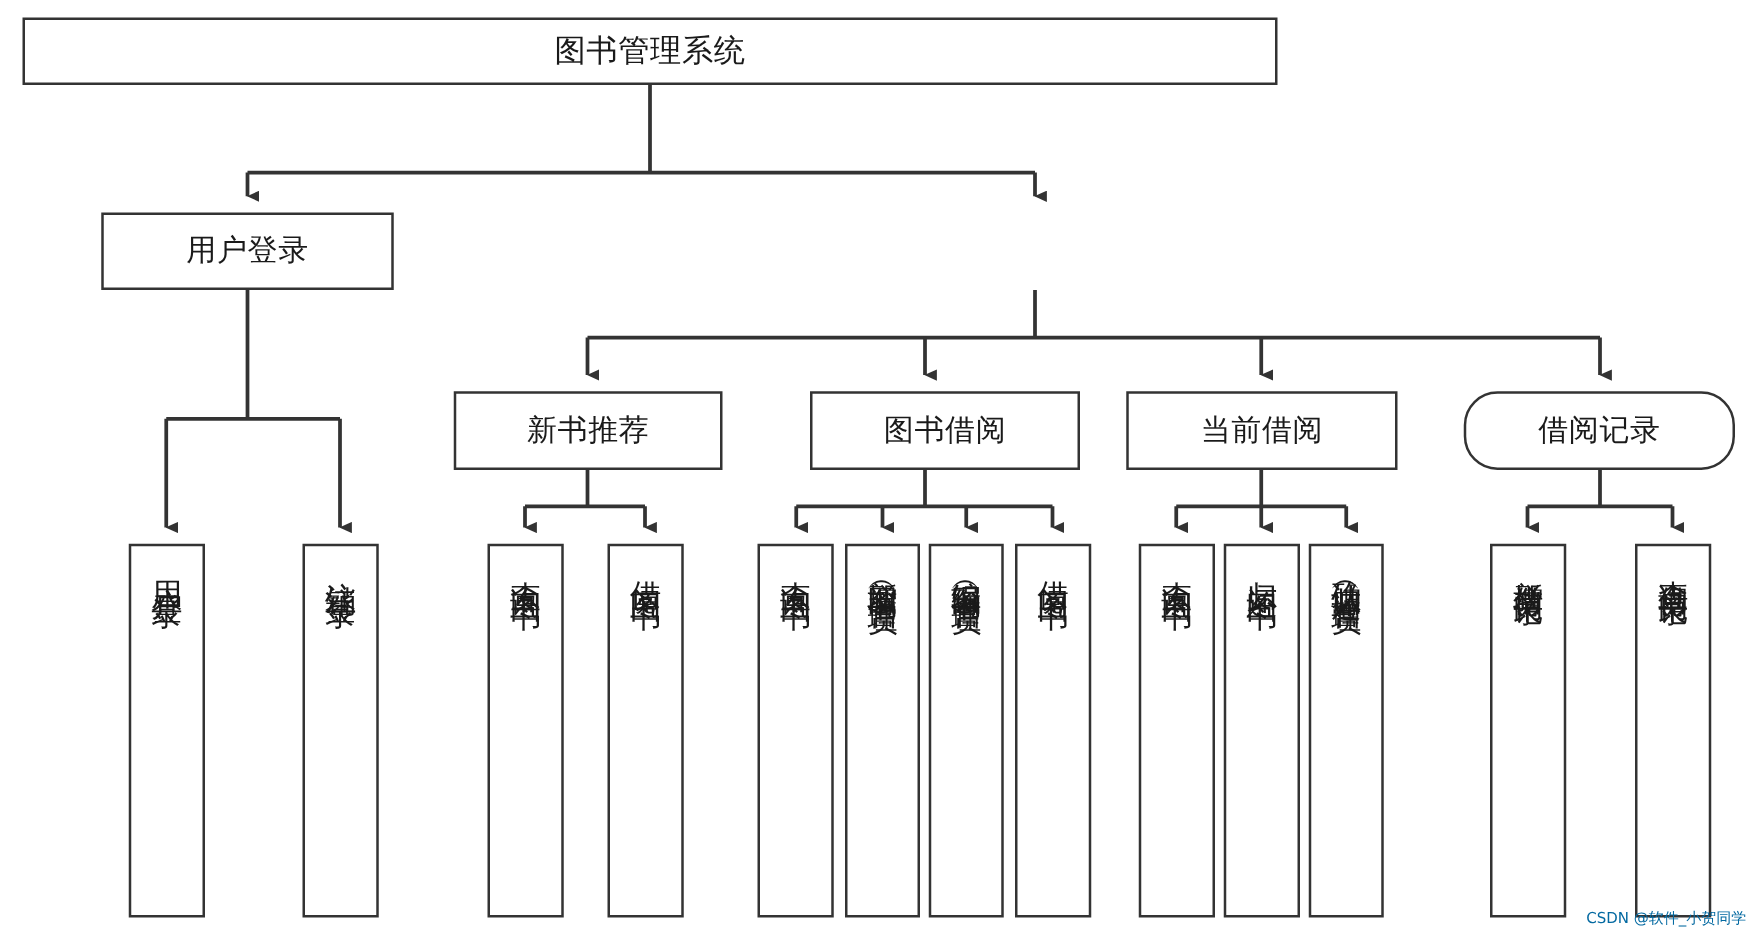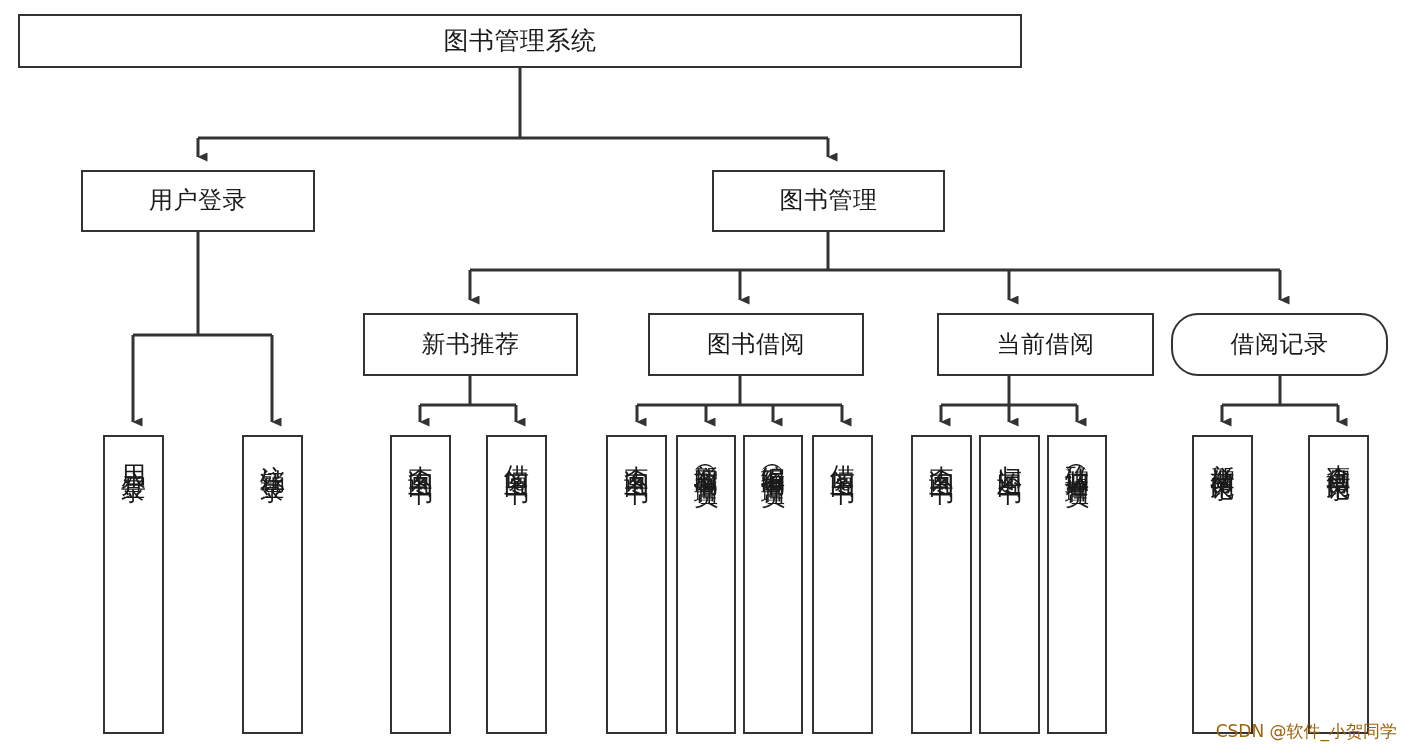--- a/index.html
+++ b/index.html
@@ -62,22 +62,22 @@
     white-space: nowrap;
   }
   .node.vertical.tall-text .node-label {
     font-size: 24px;
     letter-spacing: 3px;
   }
   #watermark {
     position: absolute;
     right: 8px;
     bottom: 4px;
-    font-size: 17px;
-    color: #a16207;
+    font-size: 12px;
+    color: #0369a1;
     z-index: 5;
     white-space: nowrap;
     font-family: "DejaVu Sans", "Liberation Sans", sans-serif;
   }
 </style>
 </head>
 <body>
 
 <div id="diagram-root">
 
@@ -131,31 +131,28 @@
     </g>
   </svg>
 
   <div class="node root horizontal" style="left:18px; top:14px; width:1004px; height:54px;">
     <span class="node-label">图书管理系统</span>
   </div>
 
   <div class="node horizontal" style="left:81px; top:170px; width:234px; height:62px;">
     <span class="node-label">用户登录</span>
   </div>
-  <div class="node horizontal" style="left:712px; top:170px; width:233px; height:62px;">
-    <span class="node-label">图书管理</span>
-  </div>
 
   <div class="node horizontal" style="left:363px; top:313px; width:215px; height:63px;">
     <span class="node-label">新书推荐</span>
   </div>
   <div class="node horizontal" style="left:648px; top:313px; width:216px; height:63px;">
     <span class="node-label">图书借阅</span>
   </div>
-  <div class="node horizontal" style="left:901px; top:313px; width:217px; height:63px;margin-left:36px;">
+  <div class="node horizontal" style="left:901px; top:313px; width:217px; height:63px;">
     <span class="node-label">当前借阅</span>
   </div>
   <div class="node horizontal" style="left:1171px; top:313px; width:217px; height:63px;border-radius:27px;">
     <span class="node-label">借阅记录</span>
   </div>
 
   <div class="node vertical" style="left:103px; top:435px; width:61px; height:299px;">
     <span class="node-label">用户登录</span>
   </div>
   <div class="node vertical" style="left:242px; top:435px; width:61px; height:299px;">

